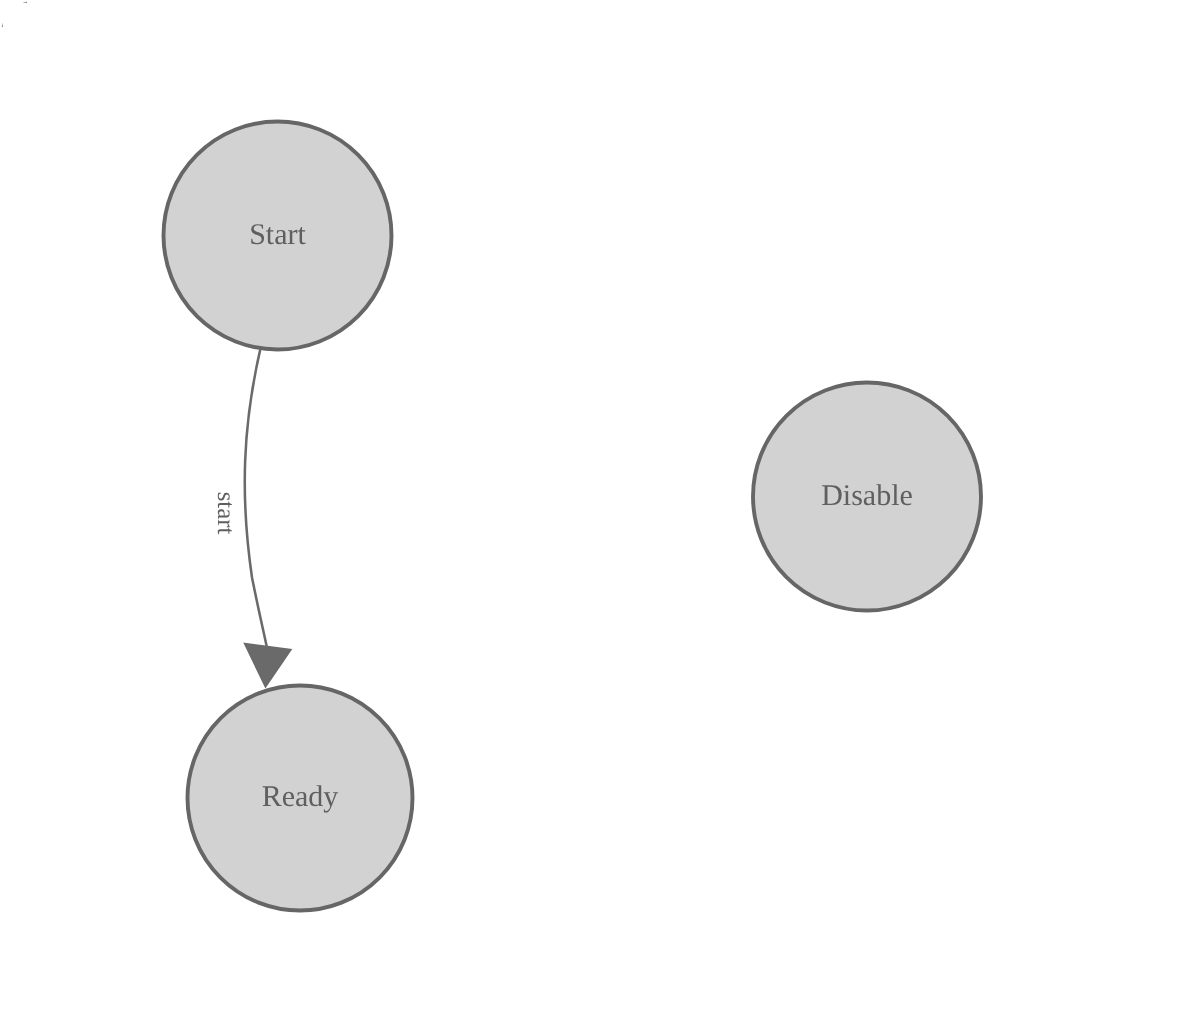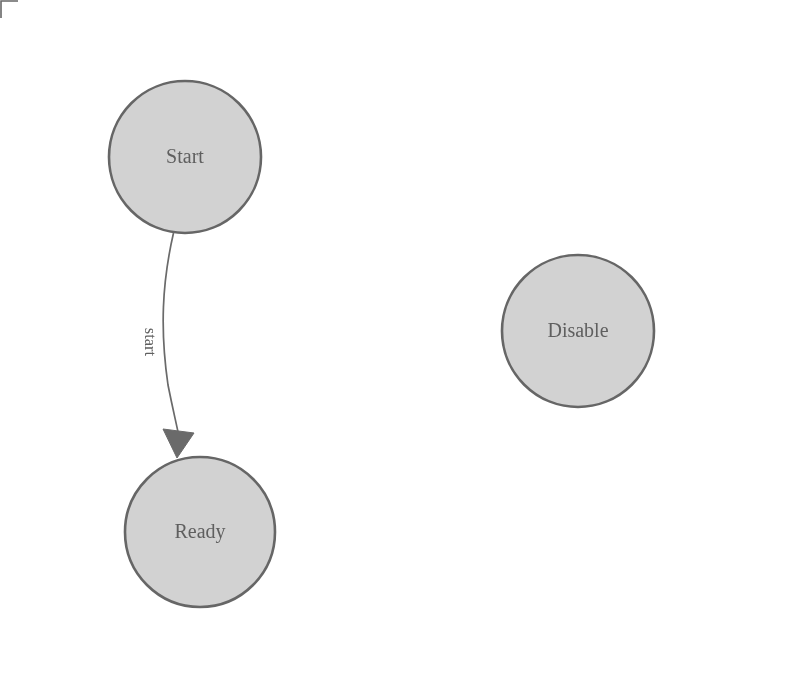--- a/index.html
+++ b/index.html
@@ -9,20 +9,21 @@
   }
   body {
     font-family: "Liberation Serif", "DejaVu Serif", serif;
   }
   #canvas {
     position: relative;
     width: 799px;
     height: 686px;
     background: #ffffff;
     overflow: hidden;
+    border-radius: 25px;
   }
   #diagram-svg {
     position: absolute;
     left: 0;
     top: 0;
     width: 799px;
     height: 686px;
   }
   .node-circle {
     fill: #d2d2d2;

